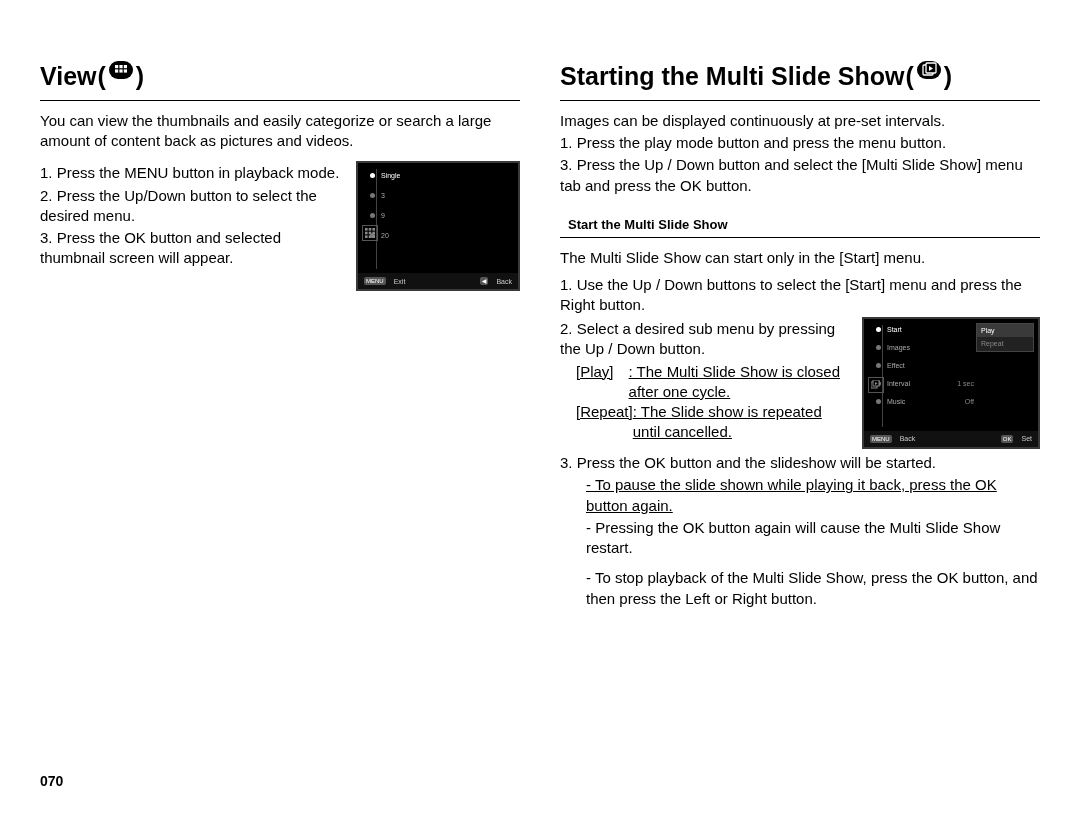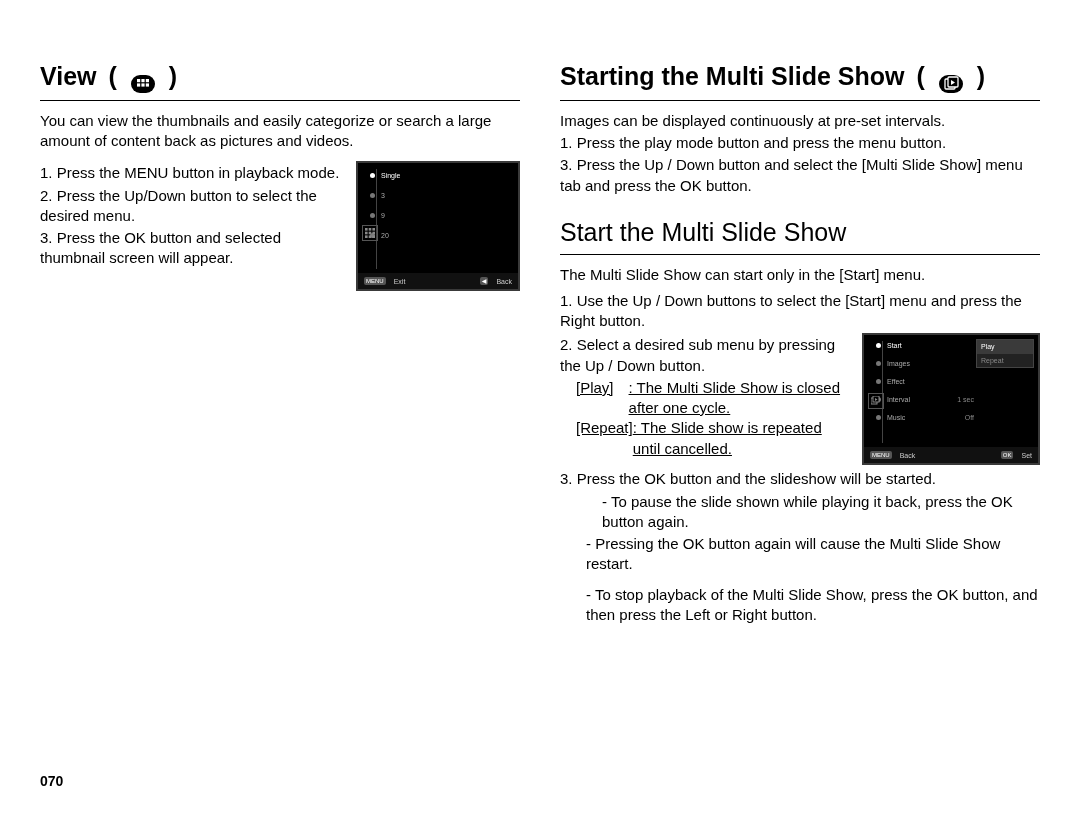--- a/index.html
+++ b/index.html
@@ -22,22 +22,22 @@
     gap: 40px;
   }
   .col {
     flex: 1 1 0;
     min-width: 0;
   }
   .section-title {
     font-size: 25px;
     font-weight: bold;
     display: flex;
-    align-items: flex-end;
-    gap: 12px;
+    align-items: flex-start;
+    gap: 1px;
     margin: 0 0 6px 0;
   }
   .hr {
     border: 0;
     border-top: 1.5px solid #000;
     margin: 0 0 10px 0;
   }
   .intro {
     margin: 8px 0 10px 0;
   }
@@ -107,23 +107,23 @@
     display:flex; align-items:center; justify-content:center;
   }
   .panel-right {
     position:absolute; right:4px; top:4px; width:56px; background:#222;
     border:1px solid #444; font-size:7px;
   }
   .panel-right .opt { padding:2px 4px; color:#888; }
   .panel-right .opt.sel { background:#3a3a3a; color:#fff; }
 
   .subhead {
-    font-size: 25px;
-    font-weight: 400;
-    margin: 20px 0 4px 0;
+    font-size: 13px;
+    font-weight: 700;
+    margin: 20px 0 4px 8px;
   }
   .thin-hr {
     border: 0;
     border-top: 1px solid #000;
     margin: 0 0 10px 0;
   }
   .defs { padding-left: 16px; }
   .defrow { display:flex;text-decoration:underline; }
   .dlab { width: 76px; }
   .pagenum {
@@ -306,20 +306,20 @@
           <span>Back</span>
           <span style="flex:1"></span>
           <span class="btn-tag">OK</span>
           <span>Set</span>
         </div>
       </div>
     </div>
 
     <p style="margin:4px 0 2px 0;">3. Press the OK button and the slideshow will be started.</p>
     <div class="indent">
-      <p style="margin:2px 16px;">- To pause the slide shown while playing it back, press the OK button again.</p>
+      <p style="margin:2px 0;text-decoration:underline;">- To pause the slide shown while playing it back, press the OK button again.</p>
       <p style="margin:2px 0;">- Pressing the OK button again will cause the Multi Slide Show restart.</p>
       <p style="margin:10px 0;">- To stop playback of the Multi Slide Show, press the OK button, and then press the Left or Right button.</p>
     </div>
   </div>
 
   <div class="pagenum">070</div>
 </div>
 
 </body></html>

